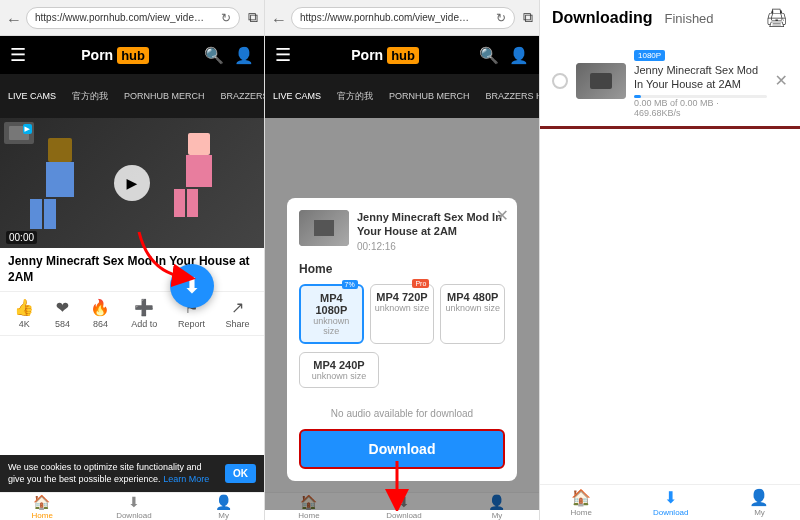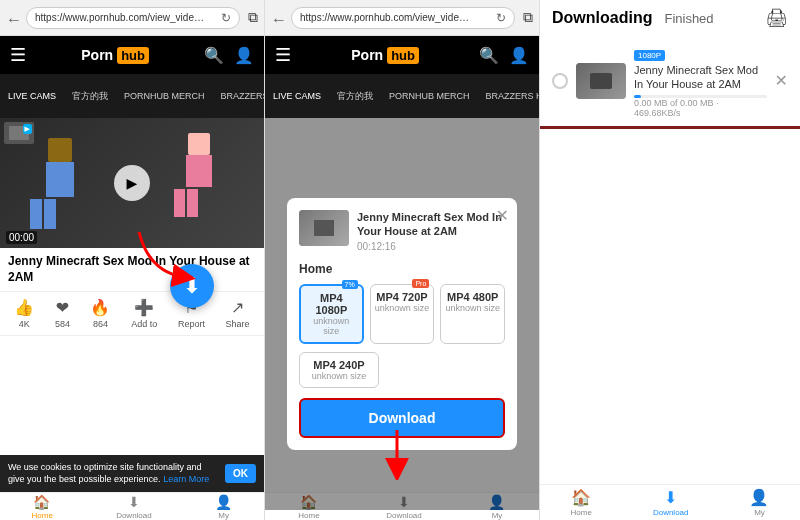--- a/index.html
+++ b/index.html
@@ -311,20 +311,21 @@
           </div>
         </div>
 
         
         <div class="quality-btn-single">
           <div class="quality-label">MP4 240P</div>
           <div class="quality-size">unknown size</div>
         </div>
 
         
+        <div class="no-audio">No audio available for download</div>
 
         
 
         
         <button class="download-btn">Download</button>
 
         
         <svg style="position:absolute;bottom:-30px;left:60px;pointer-events:none;z-index:20;" width="100" height="50">
           <defs>
               <marker id="ah2" markerWidth="8" markerHeight="8" refX="4" refY="4" orient="auto">

